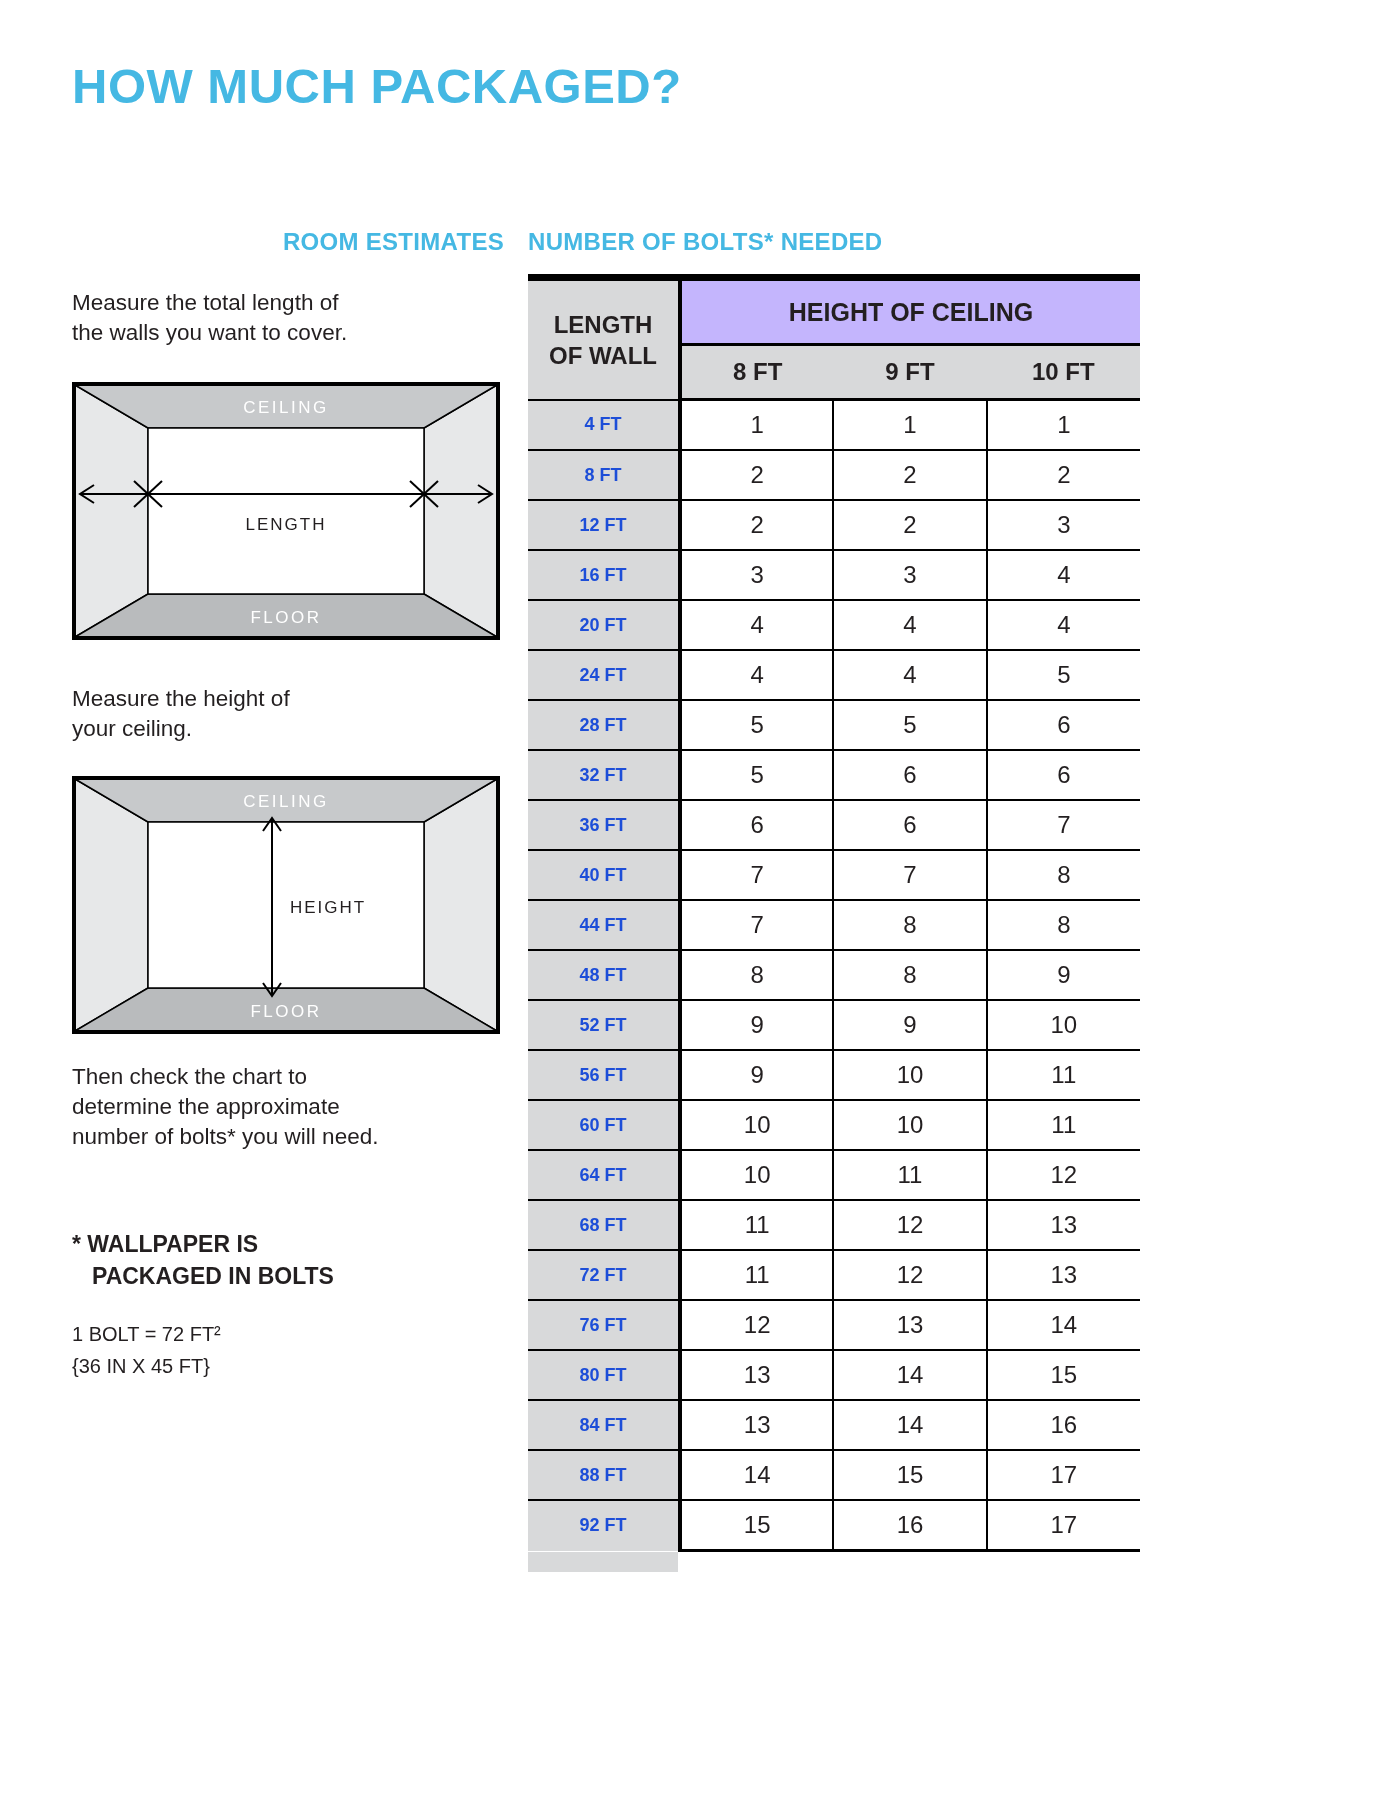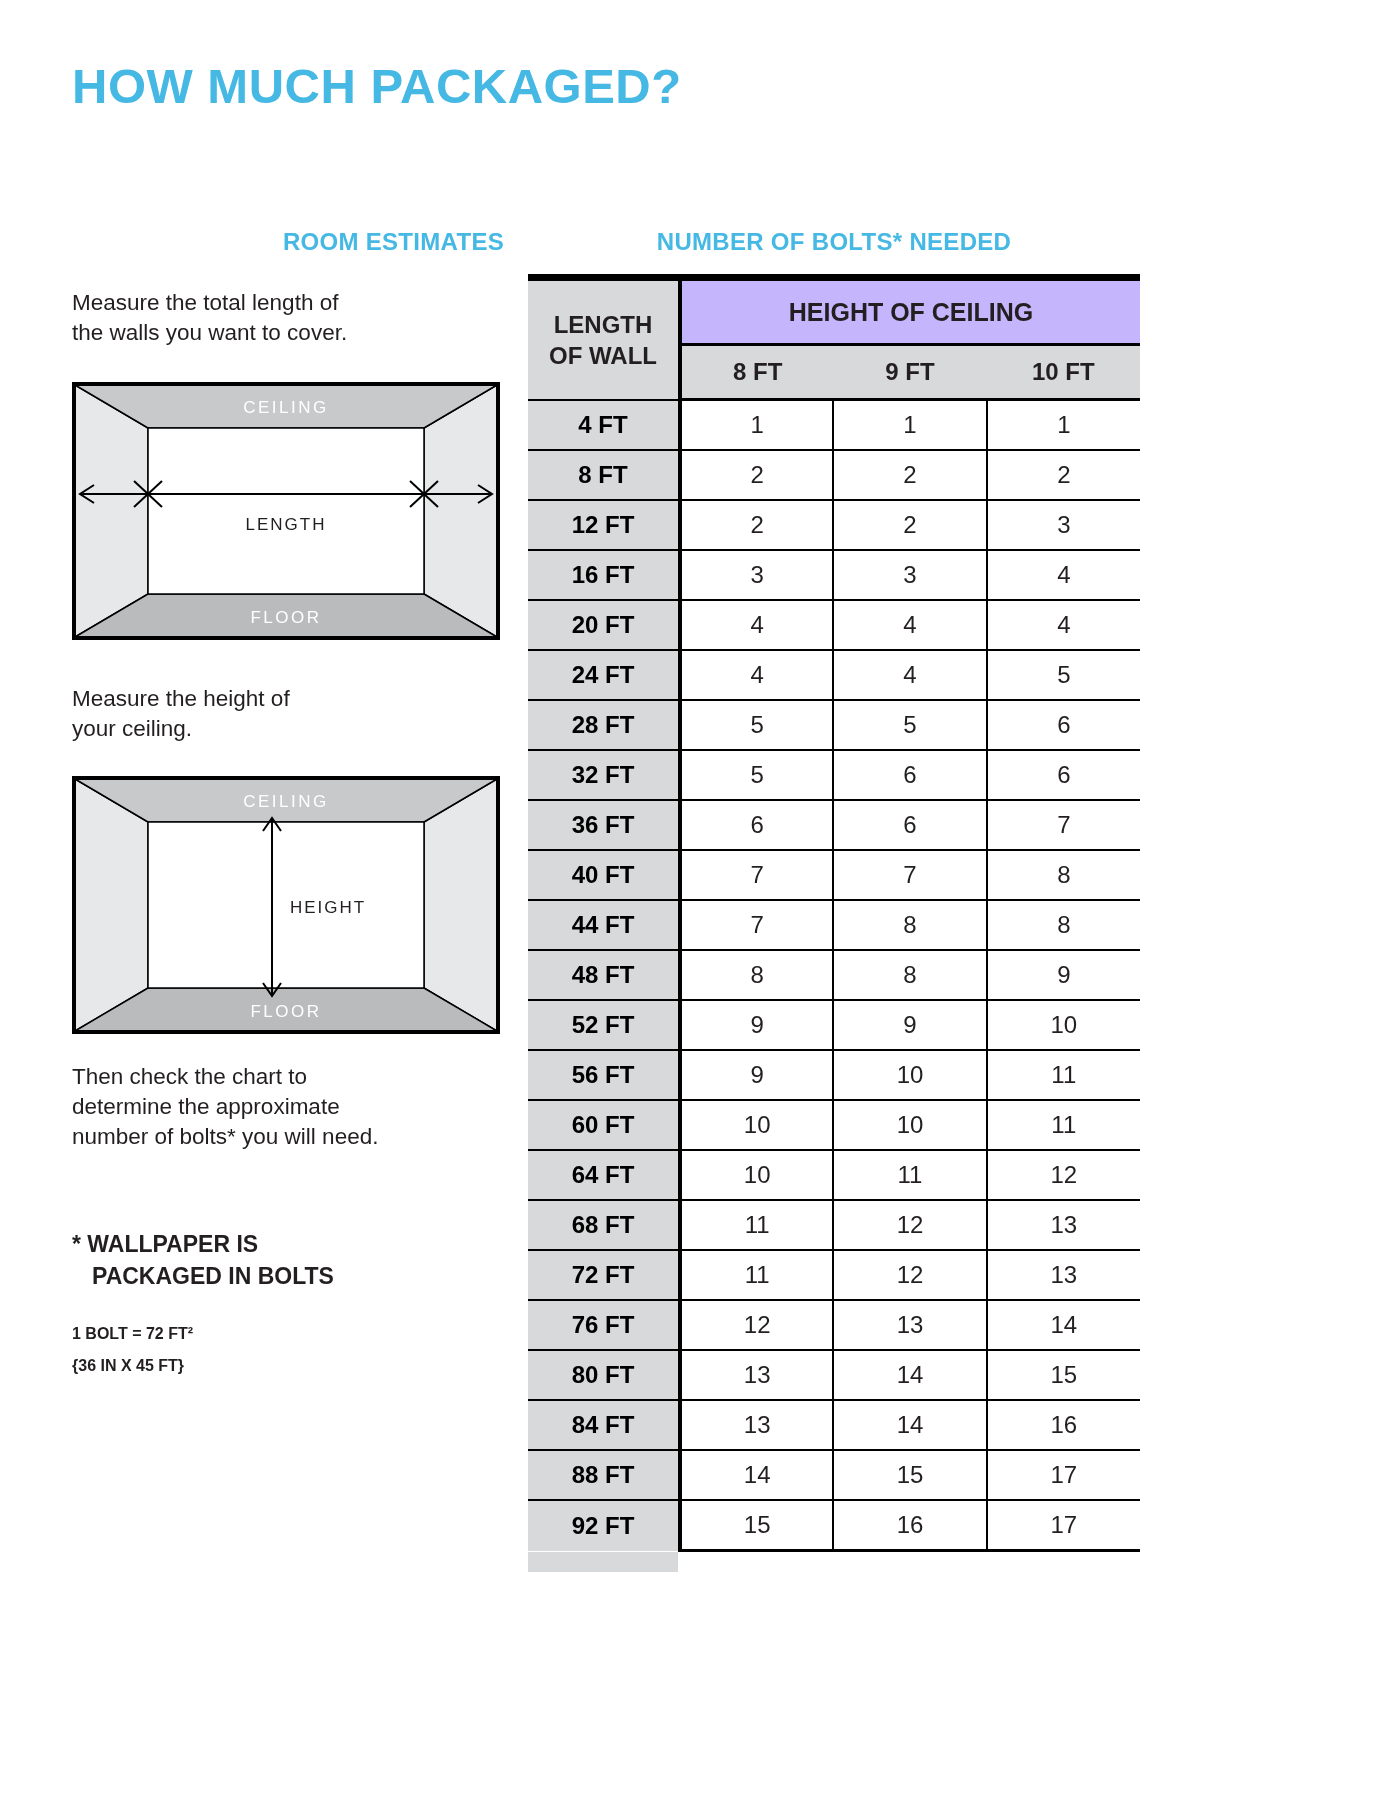--- a/index.html
+++ b/index.html
@@ -13,49 +13,49 @@
   .section-heading{margin:0;font-size:24px;font-weight:bold;color:#45b8e3;letter-spacing:0.3px;}
   .left-col .section-heading{margin-bottom:32px;text-align:right;}
   .step-text{margin:0;font-size:22.5px;line-height:30px;white-space:pre-line;color:#231f20;}
   .step1{margin-bottom:34px;}
   .step2{margin-top:44px;margin-bottom:32px;}
   .step3{margin-top:28px;}
   .diagram{width:492px;height:258px;}
   .diagram svg{display:block;}
   .footnote{margin-top:76px;font-size:23px;font-weight:bold;line-height:32px;}
   .footnote-line2{padding-left:20px;}
-  .bolt-spec{margin-top:26px;font-size:16px;font-weight:bold;line-height:32px;}
+  .bolt-spec{margin-top:26px;font-size:20px;font-weight:normal;line-height:32px;}
 
   
   .wall-side{fill:#e7e8e9;stroke:#000;stroke-width:1.5;}
   .wall-ceiling{fill:#c7c9cb;stroke:#000;stroke-width:1.5;}
   .wall-floor{fill:#b9bbbd;stroke:#000;stroke-width:1.5;}
   .wall-back{fill:#ffffff;stroke:#000;stroke-width:1.5;}
   .outer-frame{fill:none;stroke:#000;stroke-width:4;}
   .measure-line{stroke:#000;stroke-width:2;fill:none;}
   .svg-label-white{fill:#ffffff;font-size:17px;letter-spacing:2.5px;text-anchor:middle;
      font-family:"Liberation Sans",sans-serif;}
   .svg-label-dark{fill:#231f20;font-size:17px;letter-spacing:2px;text-anchor:middle;
      font-family:"Liberation Sans",sans-serif;}
   .svg-label-start{text-anchor:start;}
 
   
   .right-col{position:absolute;left:528px;top:228px;width:612px;}
-  .right-col .section-heading{text-align:center;margin-bottom:18px;}
+  .right-col .section-heading{text-align:left;margin-bottom:18px;}
   table.bolts{border-collapse:collapse;table-layout:fixed;width:612px;
      border-top:7px solid #000;}
   table.bolts th,table.bolts td{padding:0;text-align:center;vertical-align:middle;}
   th.len-header{width:150px;background:#d8d9da;font-size:24px;font-weight:bold;
      line-height:31px;white-space:pre-line;border-right:4px solid #000;color:#231f20;}
   th.group-header{background:#c4b5fd;font-size:25px;font-weight:bold;height:62px;
      border-bottom:3px solid #000;color:#231f20;}
   th.col-header{background:#d8d9da;font-size:24px;font-weight:bold;height:52px;
      border-bottom:3px solid #000;color:#231f20;}
-  tbody th.len-cell{background:#d8d9da;font-size:24px;font-weight:bold;height:48px;
-     border-right:4px solid #000;border-top:2px solid #000;color:#000000;}
+  tbody th.len-cell{background:#d8d9da;font-size:18px;font-weight:bold;height:48px;
+     border-right:4px solid #000;border-top:2px solid #000;color:#1d4ed8;}
   tbody td{font-size:24px;height:48px;border-top:2px solid #000;border-left:2px solid #000;color:#231f20;}
   tbody tr:last-child td{border-bottom:3px solid #000;}
   .gray-stub{width:150px;height:20px;background:#d8d9da;}
 </style>
 </head>
 <body>
 
 <div class="page">
   <h1 class="page-title">HOW MUCH PACKAGED?</h1>
 

